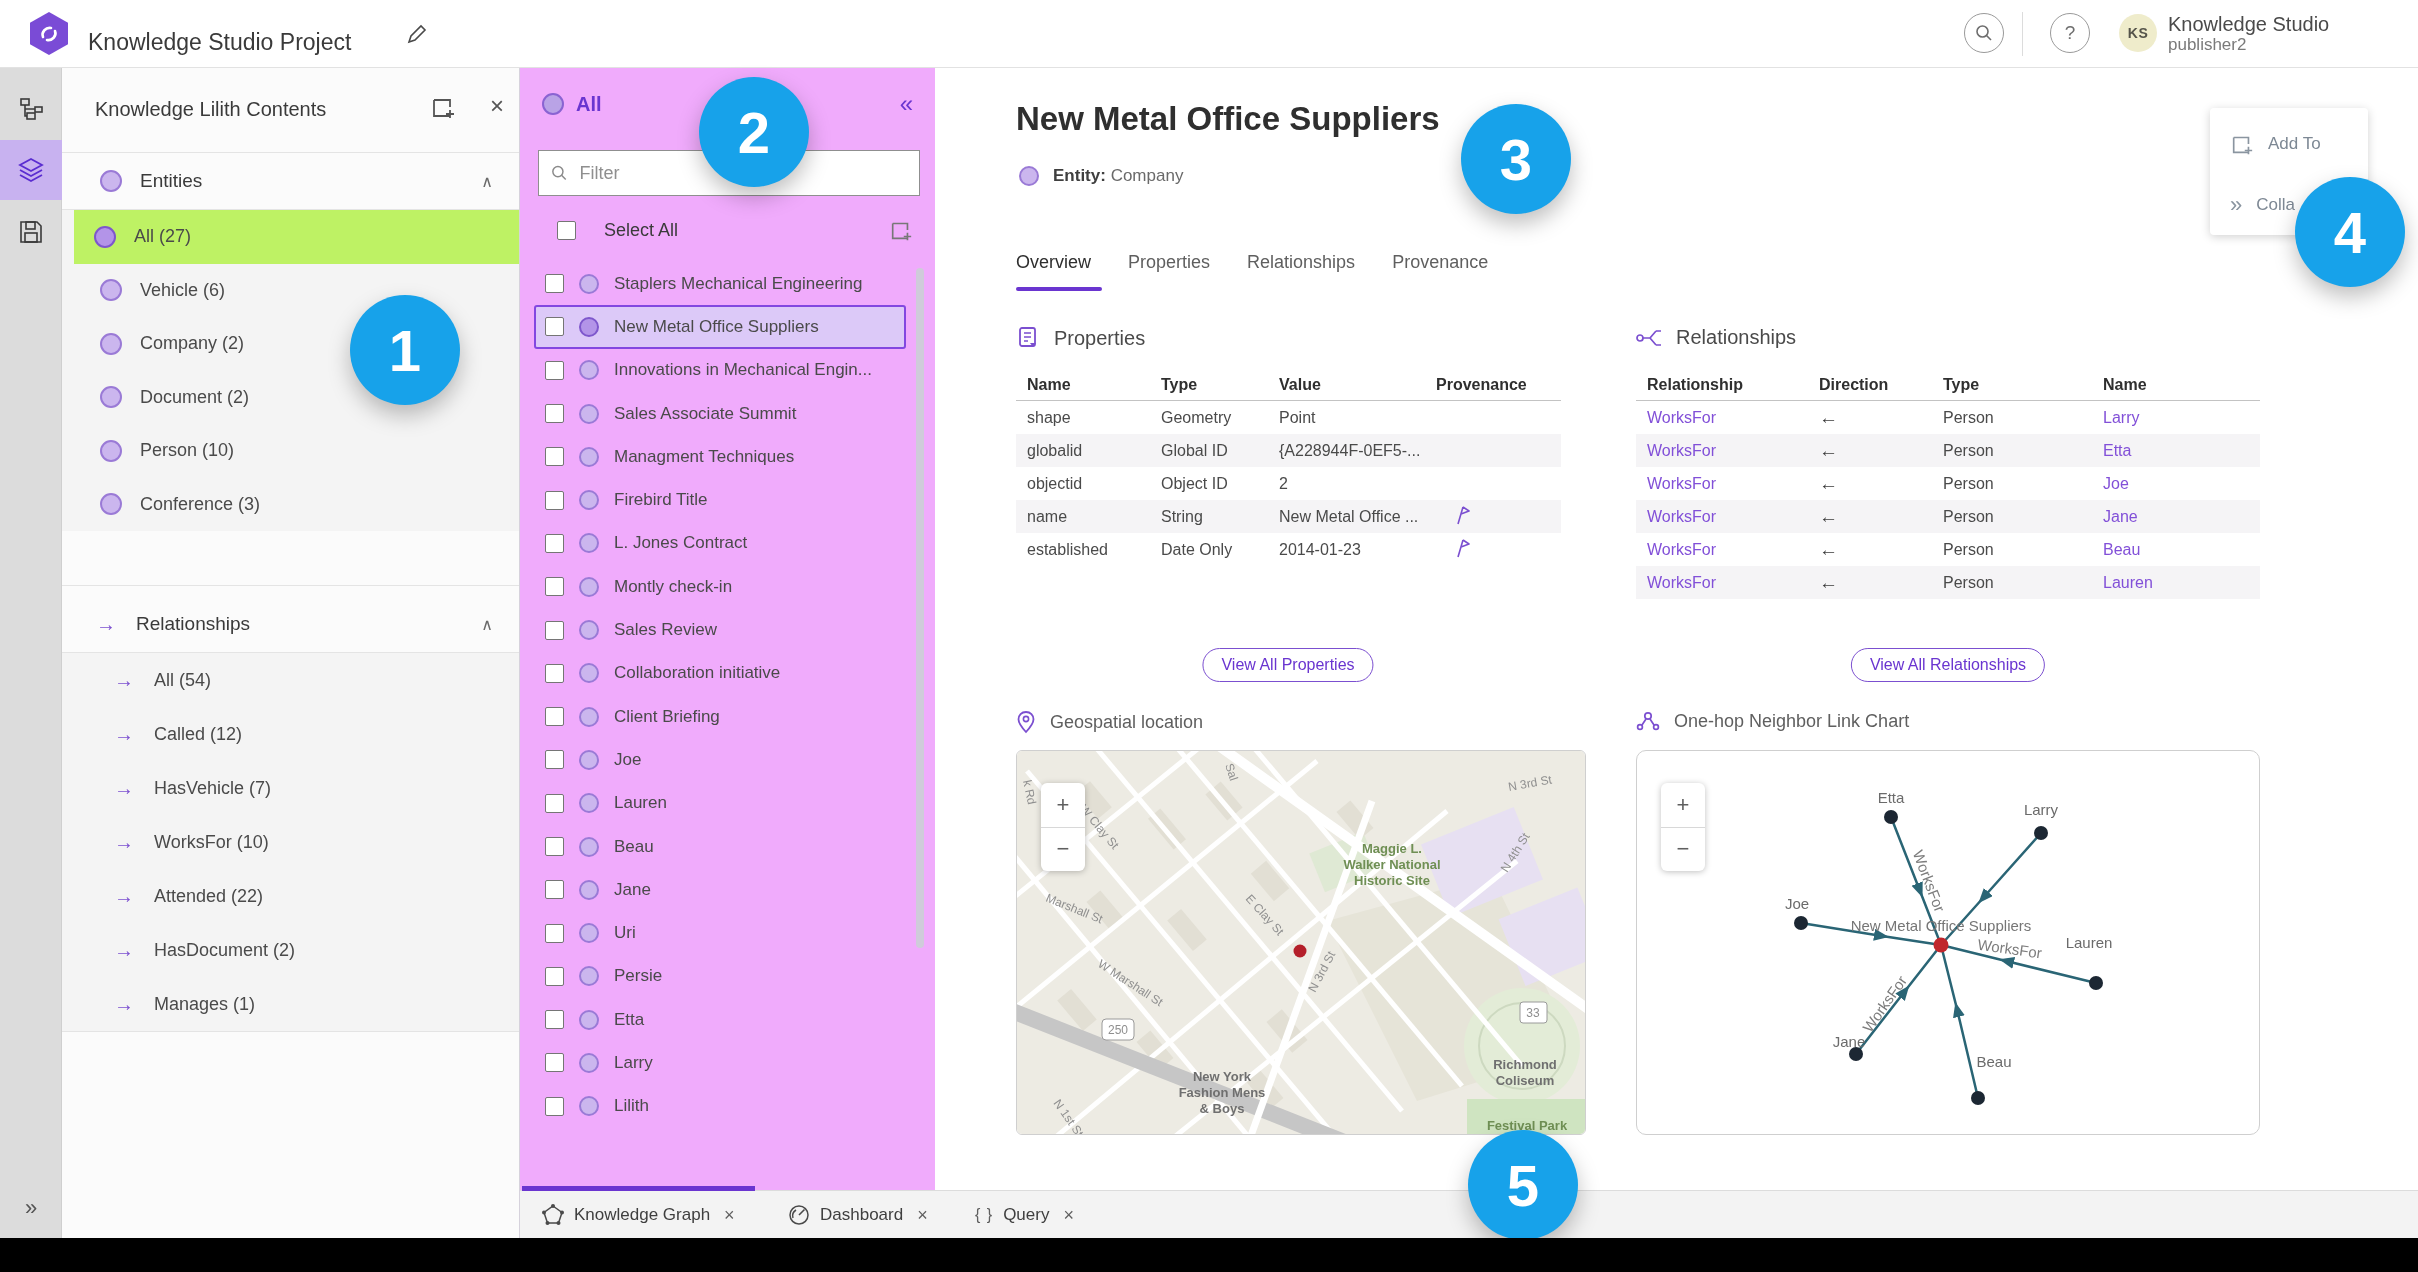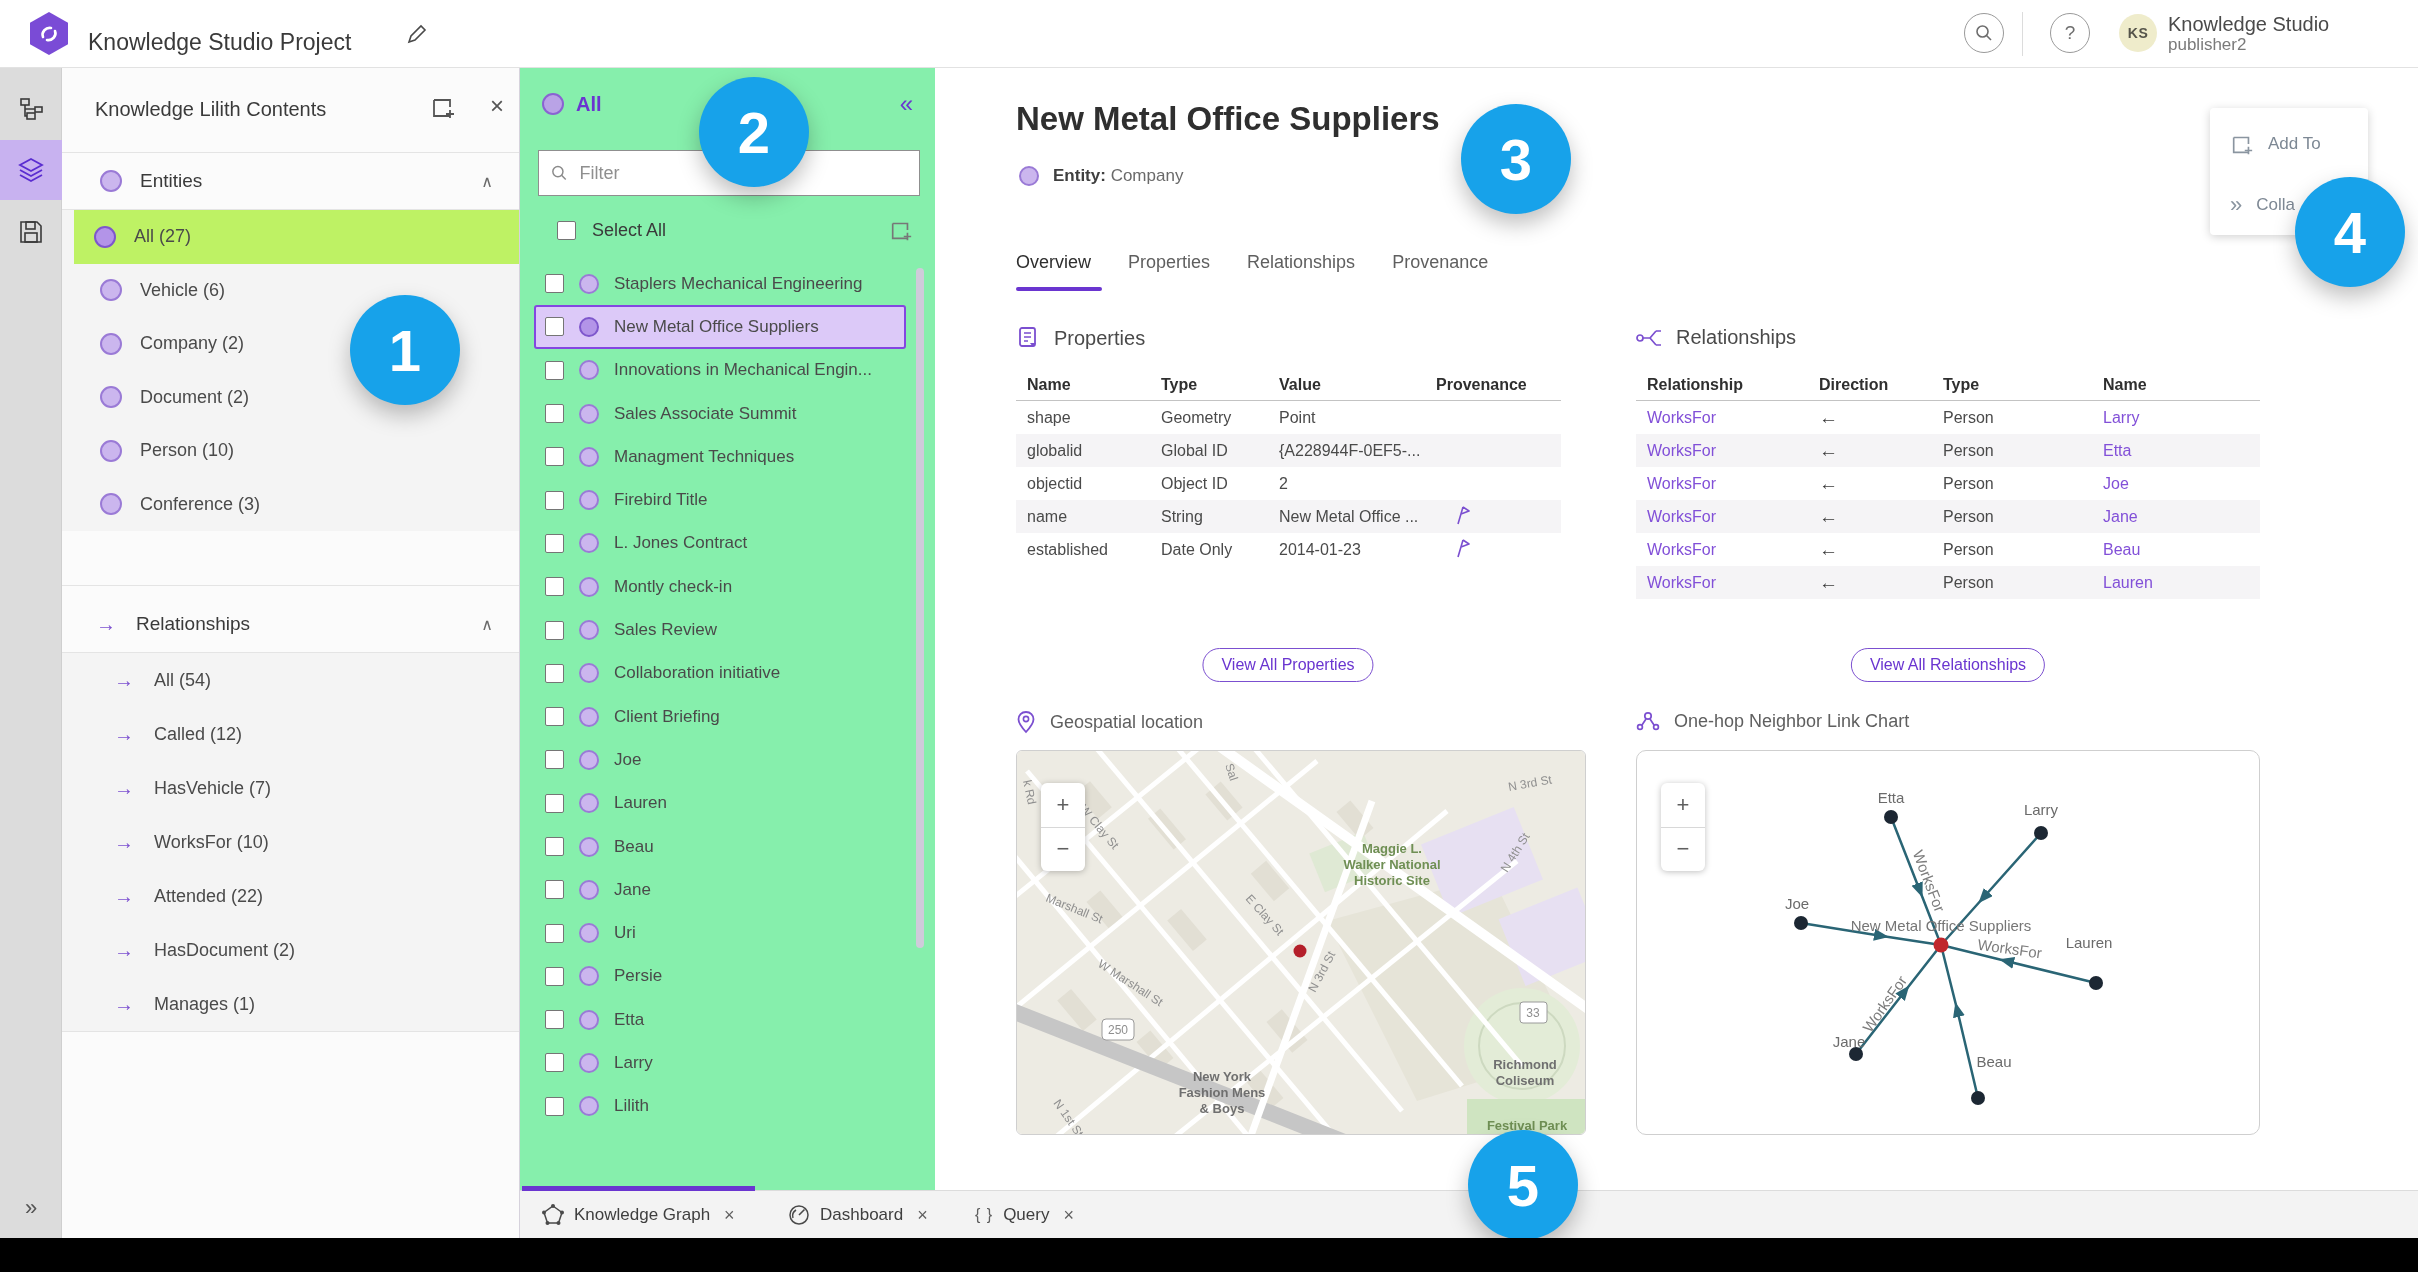--- a/index.html
+++ b/index.html
@@ -34,28 +34,28 @@
   .sec-title { font-size:19px; color:#3a3a3a; font-weight:500; flex:1; }
   .caret { color:#6b6b6b; font-size:16px; margin-right:26px; }
   .ent-circle { width:22px; height:22px; border-radius:50%; background:#cbb6ee; border:2px solid #9a7ad6; flex:none; }
   .ent-circle.dark { background:#b394e8; border-color:#7e57cc; }
   .p1-items { position:absolute; left:0; width:100%; background:#f4f4f4; display:flex; flex-direction:column; }
   .p1-row { height:53.5px; display:flex; align-items:center; gap:18px; margin-left:18px; padding-left:20px; font-size:18px; color:#4a4a4a; }
   .p1-row.sel { background:#bef264;margin-left:12px; }
   .rel-arrow { color:#7b4fd0; font-size:20px; flex:none; width:24px; text-align:center; }
 
   
-  .panel2 { left:520px; top:68px; width:415px; height:1122px; background:#86efac; z-index:2; }
+  .panel2 { left:520px; top:68px; width:415px; height:1122px; background:#f0abfc; z-index:2; }
   .p2-head { position:absolute; left:22px; top:22px; right:22px; display:flex; align-items:center; gap:12px; }
   .p2-head-title { font-size:20px; font-weight:700; color:#6a35d0; flex:1; }
   .collapse-glyph { color:#6a35d0; font-size:24px; }
   .filterbox { position:absolute; left:18px; top:82px; width:382px; height:46px; background:#fff; border:1px solid #8f8f8f; display:flex; align-items:center; padding:0 12px; gap:12px; }
   .filterbox input { border:none; outline:none; font-size:18px; color:#4a4a4a; width:100%; background:transparent; font-family:inherit; }
   .filterbox input::placeholder { color:#8f8f8f; }
-  .selall { position:absolute; left:25px; top:150px; right:22px; display:flex; align-items:center; gap:16px;padding-left:12px; }
+  .selall { position:absolute; left:25px; top:150px; right:22px; display:flex; align-items:center; gap:28px;padding-left:12px; }
   .cbx { width:19px; height:19px; background:#fff; border:1.5px solid #757575; border-radius:2px; flex:none; }
   .selall-label { font-size:18px; font-weight:500; color:#3a3a3a; flex:1; }
   .p2-list { position:absolute; left:0; top:194px; width:405px; display:flex; flex-direction:column; }
   .p2-row { height:43.3px; display:flex; align-items:center; gap:15px; padding-left:25px; font-size:17px; color:#4a4a4a; }
   .p2-row .pcirc { width:20px; height:20px; border-radius:50%; background:#cbb6ee; border:2px solid #9a7ad6; flex:none; }
   .p2-row.sel { margin:0 19px 0 14px; padding-left:9px; background:#dcc9f8; border:2px solid #8347e0; border-radius:3px; }
   .p2-row.sel .pcirc { background:#b394e8; border-color:#7e57cc; }
   .p2-scroll { position:absolute; left:396px; top:200px; width:8px; height:680px; background:#cfcbda; border-radius:4px; }
 
   

